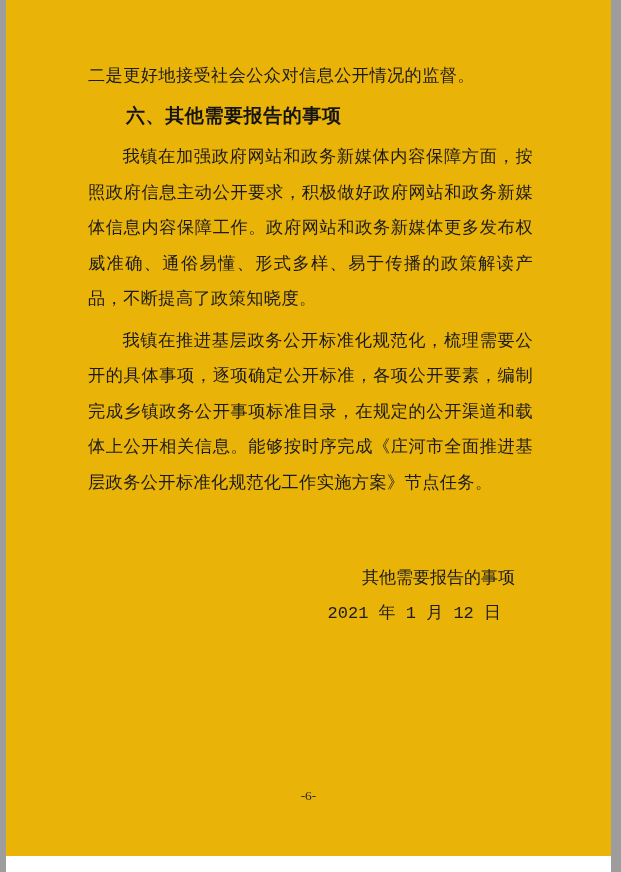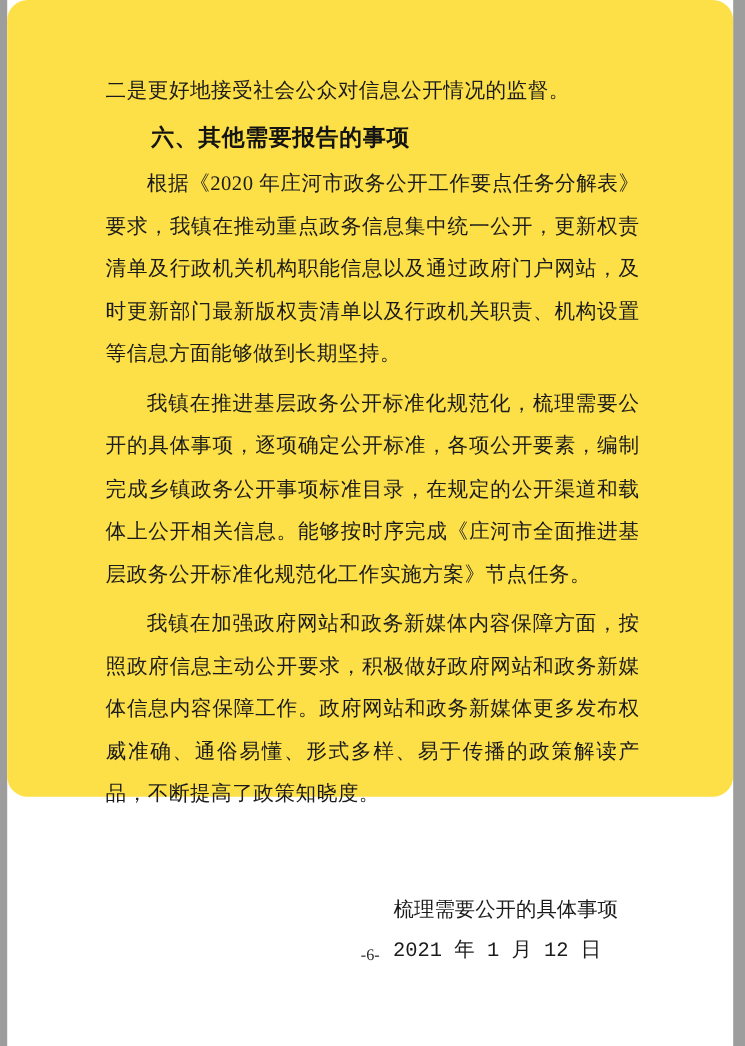--- a/index.html
+++ b/index.html
@@ -33,23 +33,22 @@
     position: absolute;
     top: 0; right: 0;
     width: 10px; height: 872px;
     background: #9d9d9d;
   }
   #sheet {
     position: absolute;
     top: 0;
     left: 6px;
     width: 605px;
-    height: 664px;
-    background: #fde047;
-    border-radius: 17px;
+    height: 856px;
+    background: #eab308;
   }
   .content {
     position: absolute;
     top: 58px;
     left: 82px;
     width: 445px;
   }
   .para {
     font-size: 17.2px;
     line-height: 35.5px;
@@ -100,28 +99,27 @@
 
 <div id="page">
   <div id="sheet">
 
     <div class="content">
 
       <p class="para">二是更好地接受社会公众对信息公开情况的监督。</p>
 
       <p class="heading">六、其他需要报告的事项</p>
 
-      <p class="para indent">根据《2020 年庄河市政务公开工作要点任务分解表》要求，我镇在推动重点政务信息集中统一公开，更新权责清单及行政机关机构职能信息以及通过政府门户网站，及时更新部门最新版权责清单以及行政机关职责、机构设置等信息方面能够做到长期坚持。</p>
+
+      <p class="para indent gap-sm">我镇在加强政府网站和政务新媒体内容保障方面，按照政府信息主动公开要求，积极做好政府网站和政务新媒体信息内容保障工作。政府网站和政务新媒体更多发布权威准确、通俗易懂、形式多样、易于传播的政策解读产品，不断提高了政策知晓度。</p>
 
       <p class="para indent gap-sm">我镇在推进基层政务公开标准化规范化，梳理需要公开的具体事项，逐项确定公开标准，各项公开要素，编制完成乡镇政务公开事项标准目录，在规定的公开渠道和载体上公开相关信息。能够按时序完成《庄河市全面推进基层政务公开标准化规范化工作实施方案》节点任务。</p>
 
-      <p class="para indent gap-sm">我镇在加强政府网站和政务新媒体内容保障方面，按照政府信息主动公开要求，积极做好政府网站和政务新媒体信息内容保障工作。政府网站和政务新媒体更多发布权威准确、通俗易懂、形式多样、易于传播的政策解读产品，不断提高了政策知晓度。</p>
-
       <div class="signature-block">
-        <div class="sig-line1">梳理需要公开的具体事项</div>
+        <div class="sig-line1">其他需要报告的事项</div>
         <div class="sig-line2">2021 年 1 月 12 日</div>
       </div>
 
     </div>
 
     <div class="page-number">-6-</div>
 
   </div>
 </div>
 

